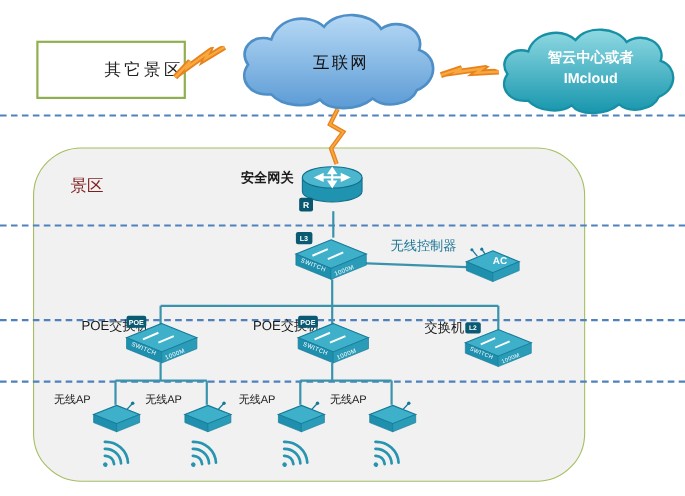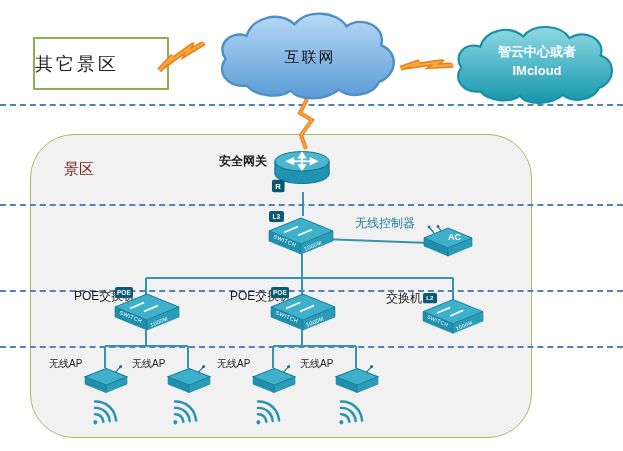--- a/index.html
+++ b/index.html
@@ -15,22 +15,22 @@
   #zone-label{position:absolute;left:64px;top:160px;font-size:15px;color:#7f1d1d;z-index:3;}
   #connections{position:absolute;left:0;top:0;z-index:2;pointer-events:none;}
   #connections line{stroke:#3a93ad;stroke-width:2;}
   .node{position:absolute;z-index:3;}
   .lbl{position:absolute;z-index:3;font-size:12px;color:#1a1a1a;white-space:nowrap;}
   .lbl.teal{color:#1c7694;}
   .lbl.bold{font-weight:bold;}
   .ap-lbl{white-space:normal;width:36px;font-size:10px;line-height:1.3;}
   #other-area{
     position:absolute;left:33px;top:37px;width:132px;height:49px;z-index:3;
-    display:flex;align-items:center;justify-content:flex-start;
-    background:#fff;border:2px solid #8fb04e;font-size:18px;letter-spacing:3px;color:#222;
+    display:flex;align-items:center;justify-content:flex-end;
+    background:#fff;border:2px solid #8fb04e;font-size:15px;letter-spacing:3px;color:#222;
   }
   .cloud{position:absolute;z-index:3;}
   .cloud .cloud-text{position:absolute;left:0;width:100%;text-align:center;}
   #internet-text{top:42px;font-size:15px;color:#111;letter-spacing:2px;}
   #imcloud-text{top:22px;font-size:13px;font-weight:bold;color:#fff;line-height:1.45;}
   .bolt{position:absolute;z-index:4;}
   .wifi{transform:rotate(42deg);}
   .t-edge{font-size:5.5px;fill:#fff;letter-spacing:.4px;font-family:"Liberation Sans",sans-serif;}
   .t-badge{font-size:6.5px;fill:#fff;font-weight:bold;font-family:"Liberation Sans",sans-serif;}
   .t-ac{font-size:9px;fill:#fff;font-weight:bold;font-family:"Liberation Sans",sans-serif;}

